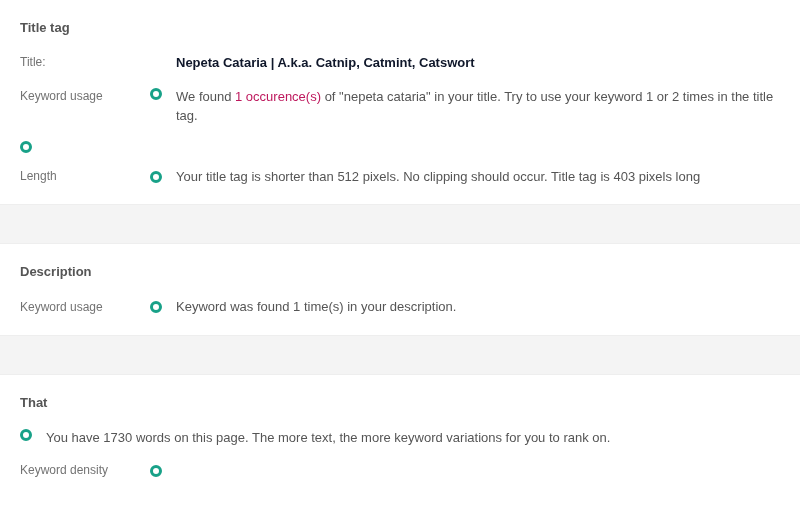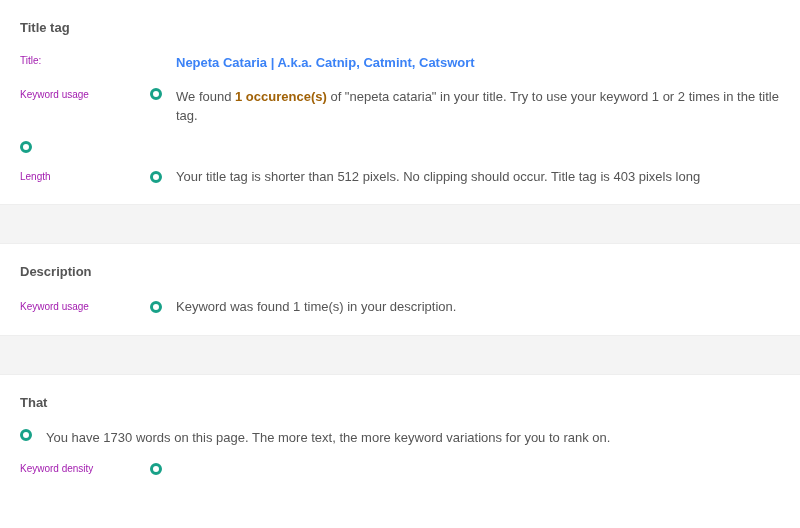--- a/index.html
+++ b/index.html
@@ -23,37 +23,37 @@
   .row {
     display: flex;
     align-items: flex-start;
     margin-bottom: 14px;
     line-height: 1.5;
   }
   .row:last-child { margin-bottom: 0; align-items: center; }
   .label-col {
     width: 130px;
     flex-shrink: 0;
-    color: #a21caf;
-    font-size: 10px;
+    color: #737373;
+    font-size: 12px;
   }
   .icon-col {
     width: 26px;
     flex-shrink: 0;
     display: flex;
     align-items: center;
     padding-top: 1px;
   }
   .value-col {
     flex: 1;
     color: #555;
     font-size: 13px;
   }
-  .value-col strong { font-weight: 700; color: #a16207; }
-  .title-value { font-weight: 700; color: #3b82f6; }
+  .value-col strong { font-weight: 400; color: #be185d; }
+  .title-value { font-weight: 700; color: #0f172a; }
   .status-icon {
     width: 12px;
     height: 12px;
     border: 3px solid #18a188;
     border-radius: 50%;
     display: inline-block;
   }
   .gap {
     height: 40px;
     background: #f4f4f4;

